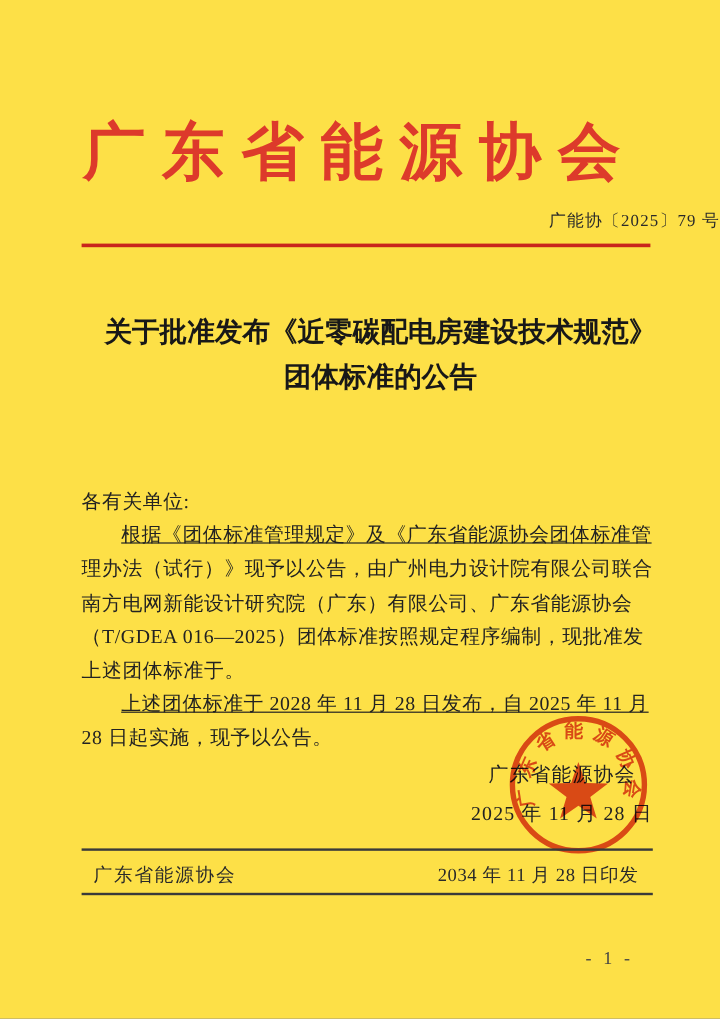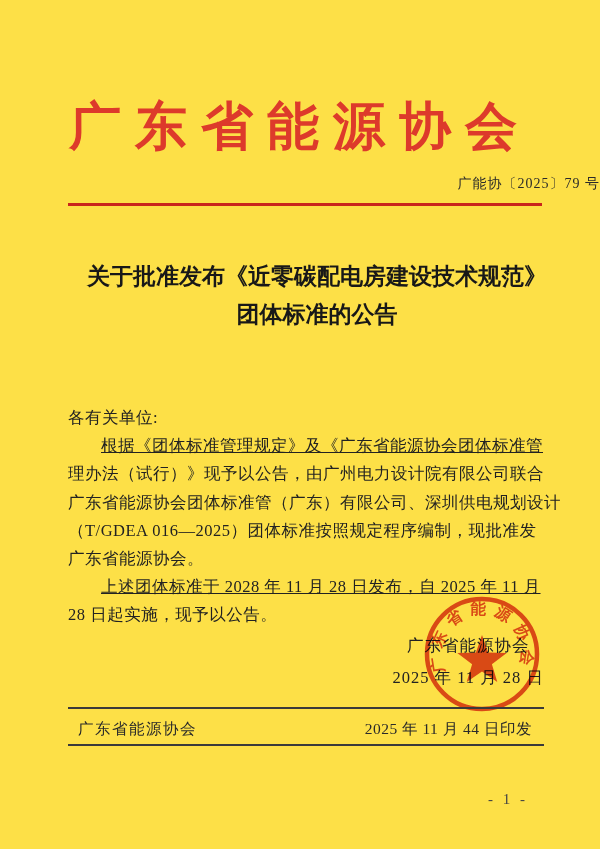--- a/index.html
+++ b/index.html
@@ -136,23 +136,23 @@
 
   <div class="doc-title">
     <div>关于批准发布《近零碳配电房建设技术规范》</div>
     <div>团体标准的公告</div>
   </div>
 
   <div class="body-text">
     <div class="body-line">各有关单位:</div>
     <div class="body-line indent">根据《团体标准管理规定》及《广东省能源协会团体标准管</div>
     <div class="body-line">理办法（试行）》现予以公告，由广州电力设计院有限公司联合</div>
-    <div class="body-line">广东省能源协会团体标准管（广东）有限公司、深圳供电规划设计</div>
+    <div class="body-line">南方电网新能设计研究院（广东）有限公司、广东省能源协会</div>
     <div class="body-line">（T/GDEA 016—2025）团体标准按照规定程序编制，现批准发</div>
-    <div class="body-line">广东省能源协会。</div>
+    <div class="body-line">上述团体标准于。</div>
     <div class="body-line indent">上述团体标准于 2028 年 11 月 28 日发布，自 2025 年 11 月</div>
     <div class="body-line">28 日起实施，现予以公告。</div>
   </div>
 
   <div class="signature">
     <div>广东省能源协会</div>
     <div>2025 年 11 月 28 日</div>
   </div>
 
   <div class="seal-wrap">
@@ -165,20 +165,20 @@
       <text font-size="15.5" font-weight="bold" fill="#d8453a" letter-spacing="7.5" font-family="Liberation Serif, DejaVu Serif, serif">
         <textPath href="#sealArc" startOffset="50%" text-anchor="middle">广东省能源协会</textPath>
       </text>
     </svg>
   </div>
 
   <div class="footer-rule top"></div>
 
   <div class="footer-row">
     <span class="footer-issuer">广东省能源协会</span>
-    <span class="footer-date">2025 年 11 月 44 日印发</span>
+    <span class="footer-date">2034 年 11 月 28 日印发</span>
   </div>
 
   <div class="footer-rule bottom"></div>
 
   <div class="page-number">- 1 -</div>
 
 </div>
 
 </body></html>

